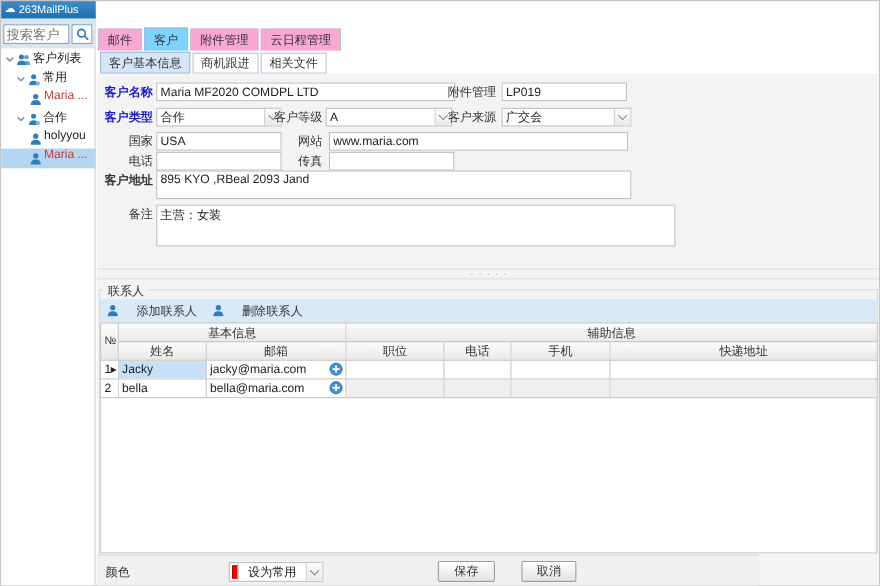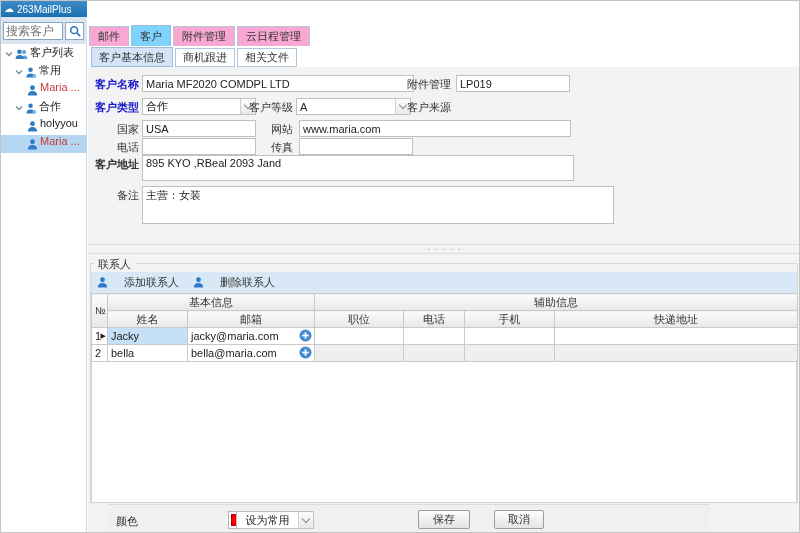--- a/index.html
+++ b/index.html
@@ -76,21 +76,21 @@
   table.contacts td{background:#fff;color:#222;}
   td.cell-selected{background:#c5e0f7 !important;}
   tr.alt td.aux{background:#efefef;}
   td.numcell{text-align:left;padding:0 1px;position:relative;}
   .rowmarker{position:absolute;right:1px;top:4px;font-size:7px;color:#222;}
   .emailcell{position:relative;padding-right:18px !important;}
   .pluswrap{position:absolute;right:2px;top:1px;}
 
   
   .footer{position:absolute;left:87px;top:503px;width:602px;height:30px;background:#f0f0f0;
-          border-top:1px solid #dcdcdc;margin-left:20px;}
+          border-top:1px solid #dcdcdc;}
   .footer .flabel{position:absolute;}
   .colorselect{position:absolute;left:120px;top:6px;width:77px;height:18px;border:1px solid #b5b5b5;
                background:#fff;display:flex;align-items:center;}
   .swatch{flex:1;height:12px;margin:0 2px;border:1px solid #b30000;}
   .btn{position:absolute;height:19px;border:1px solid #9e9e9e;border-radius:2px;
        background:linear-gradient(#fdfdfd,#e4e4e4);font-size:11px;color:#333;
        font-family:"Liberation Sans",sans-serif;cursor:default;}
 </style>
 </head>
 <body>
@@ -235,20 +235,26 @@
       </span>
   </div>
   <span class="flabel" style="left:248px;top:100px;width:44px">客户等级</span>
   <div class="selectbox" style="left:295px;top:97px;width:115px">
     <span class="selecttext">A</span>
     <span class="selectarrow">
         <span class="chev"></span>
       </span>
   </div>
   <span class="flabel" style="left:404px;top:100px;width:46px">客户来源</span>
+  <div class="selectbox" style="left:455px;top:97px;width:118px">
+    <span class="selecttext">广交会</span>
+    <span class="selectarrow">
+        <span class="chev"></span>
+      </span>
+  </div>
 
   <span class="flabel" style="left:88px;top:122px;width:50px">国家</span>
   <input class="tinput" style="left: 141px; top: 119px; width: 114px;" value="USA">
   <span class="flabel" style="left:258px;top:122px;width:34px">网站</span>
   <input class="tinput" style="left: 298px; top: 119px; width: 272px;" value="www.maria.com">
 
   <span class="flabel" style="left:88px;top:140px;width:50px">电话</span>
   <input class="tinput" style="left: 141px; top: 137px; width: 114px;" value="">
   <span class="flabel" style="left:258px;top:140px;width:34px">传真</span>
   <input class="tinput" style="left: 298px; top: 137px; width: 114px;" value="">

